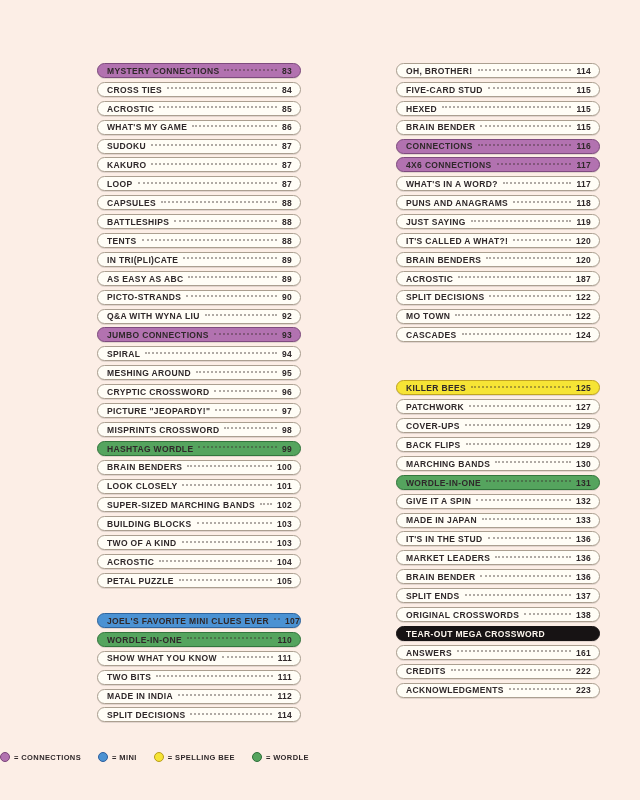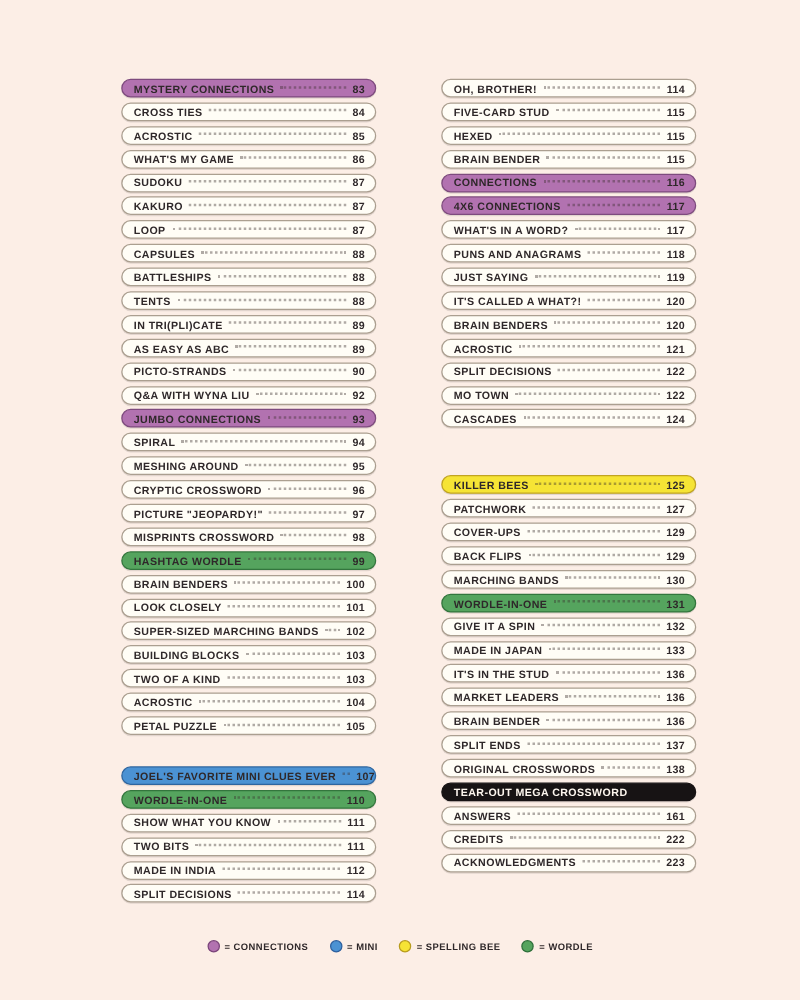--- a/index.html
+++ b/index.html
@@ -15,21 +15,21 @@
     position: relative;
     width: 640px;
     height: 800px;
     background: var(--bg, #fceee6);
   }
   .toc {
     position: absolute;
     left: 97px;
     top: 63px;
     display: flex;
-    gap: 52px;
+    gap: 95px;
   }
   .col {
     width: 204px;
     display: flex;
     flex-direction: column;
   }
   .pill {
     height: 15px;
     box-sizing: border-box;
     border-radius: 9px;
@@ -72,21 +72,20 @@
     background: var(--mega, #171314);
     border-color: var(--mega, #171314);
     color: var(--mega-text, #fdf6ee);
   }
   .legend {
     position: absolute;
     left: 0;
     right: 0;
     top: 752px;
     display: flex;
-    justify-content: center;
     align-items: center;
     gap: 17px;
   }
   .legend-item {
     display: flex;
     align-items: center;
     gap: 4px;
   }
   .legend-dot {
     width: 8px;
@@ -332,21 +331,21 @@
           <span class="pg">120</span>
         </div>
         <div class="pill default">
           <span class="lab">BRAIN BENDERS</span>
           <span class="leader"></span>
           <span class="pg">120</span>
         </div>
         <div class="pill default">
           <span class="lab">ACROSTIC</span>
           <span class="leader"></span>
-          <span class="pg">121</span>
+          <span class="pg">187</span>
         </div>
         <div class="pill default">
           <span class="lab">SPLIT DECISIONS</span>
           <span class="leader"></span>
           <span class="pg">122</span>
         </div>
         <div class="pill default">
           <span class="lab">MO TOWN</span>
           <span class="leader"></span>
           <span class="pg">122</span>

